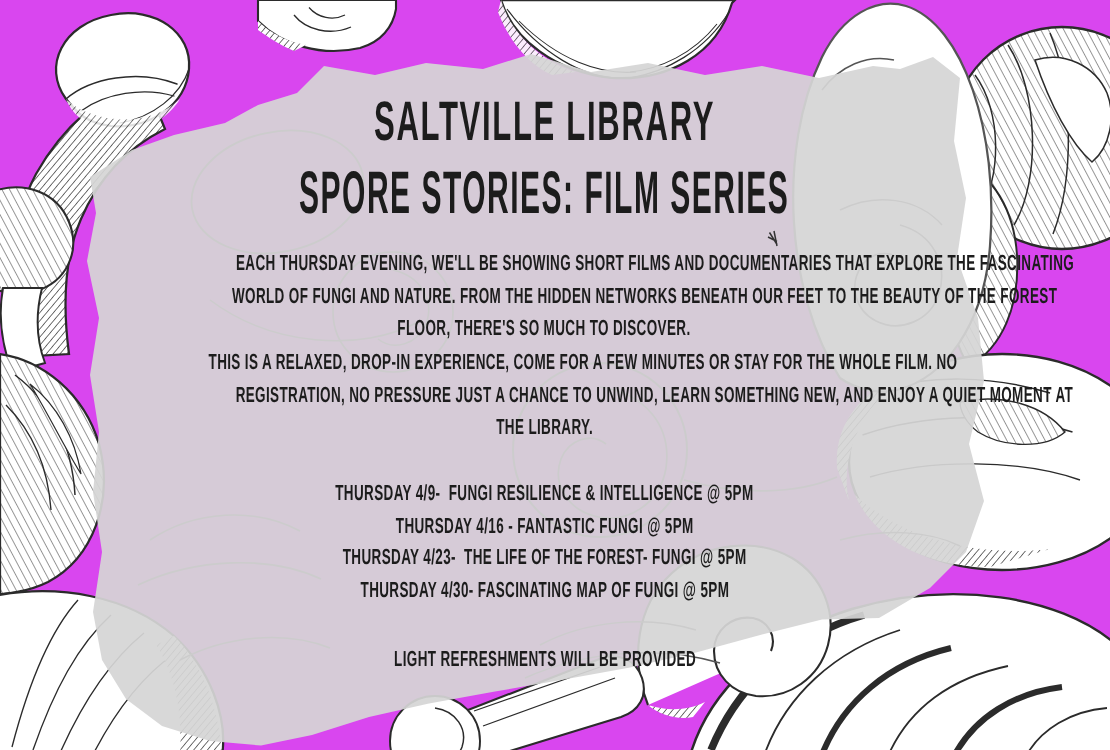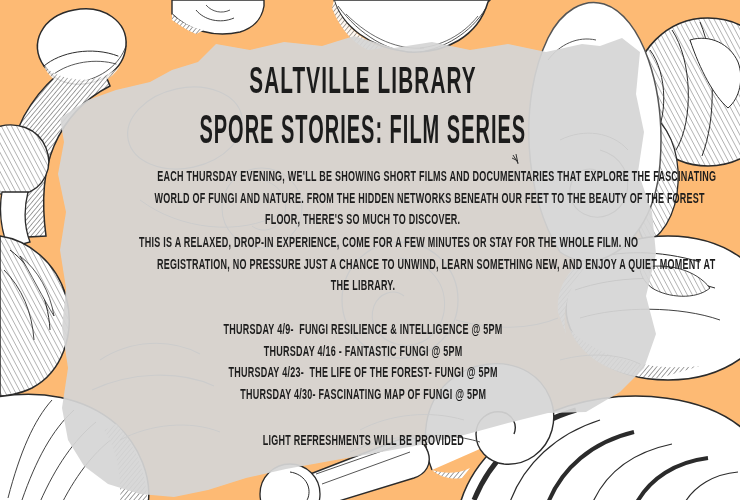--- a/index.html
+++ b/index.html
@@ -1,17 +1,17 @@
 <!DOCTYPE html>
 <html><head>
 <meta charset="utf-8">
 <style>
   html,body{margin:0;padding:0;background:#ffffff;}
   .flyer{
-    position:relative;width:740px;height:500px;overflow:hidden;background:#fdba74;
+    position:relative;width:740px;height:500px;overflow:hidden;background:#d946ef;
     font-family:"Liberation Sans","DejaVu Sans",sans-serif;
   }
   .art{position:absolute;inset:0;}
   .text-layer{position:absolute;inset:0;pointer-events:none;}
   .tblock{
     position:absolute;left:-14px;right:0;text-align:center;
     color:#1c1c1c;font-weight:700;
   }
   .sx{display:inline-block;white-space:pre;transform-origin:50% 50%;}
   .title{top:62px;font-size:37px;line-height:37px;letter-spacing:2px;}

